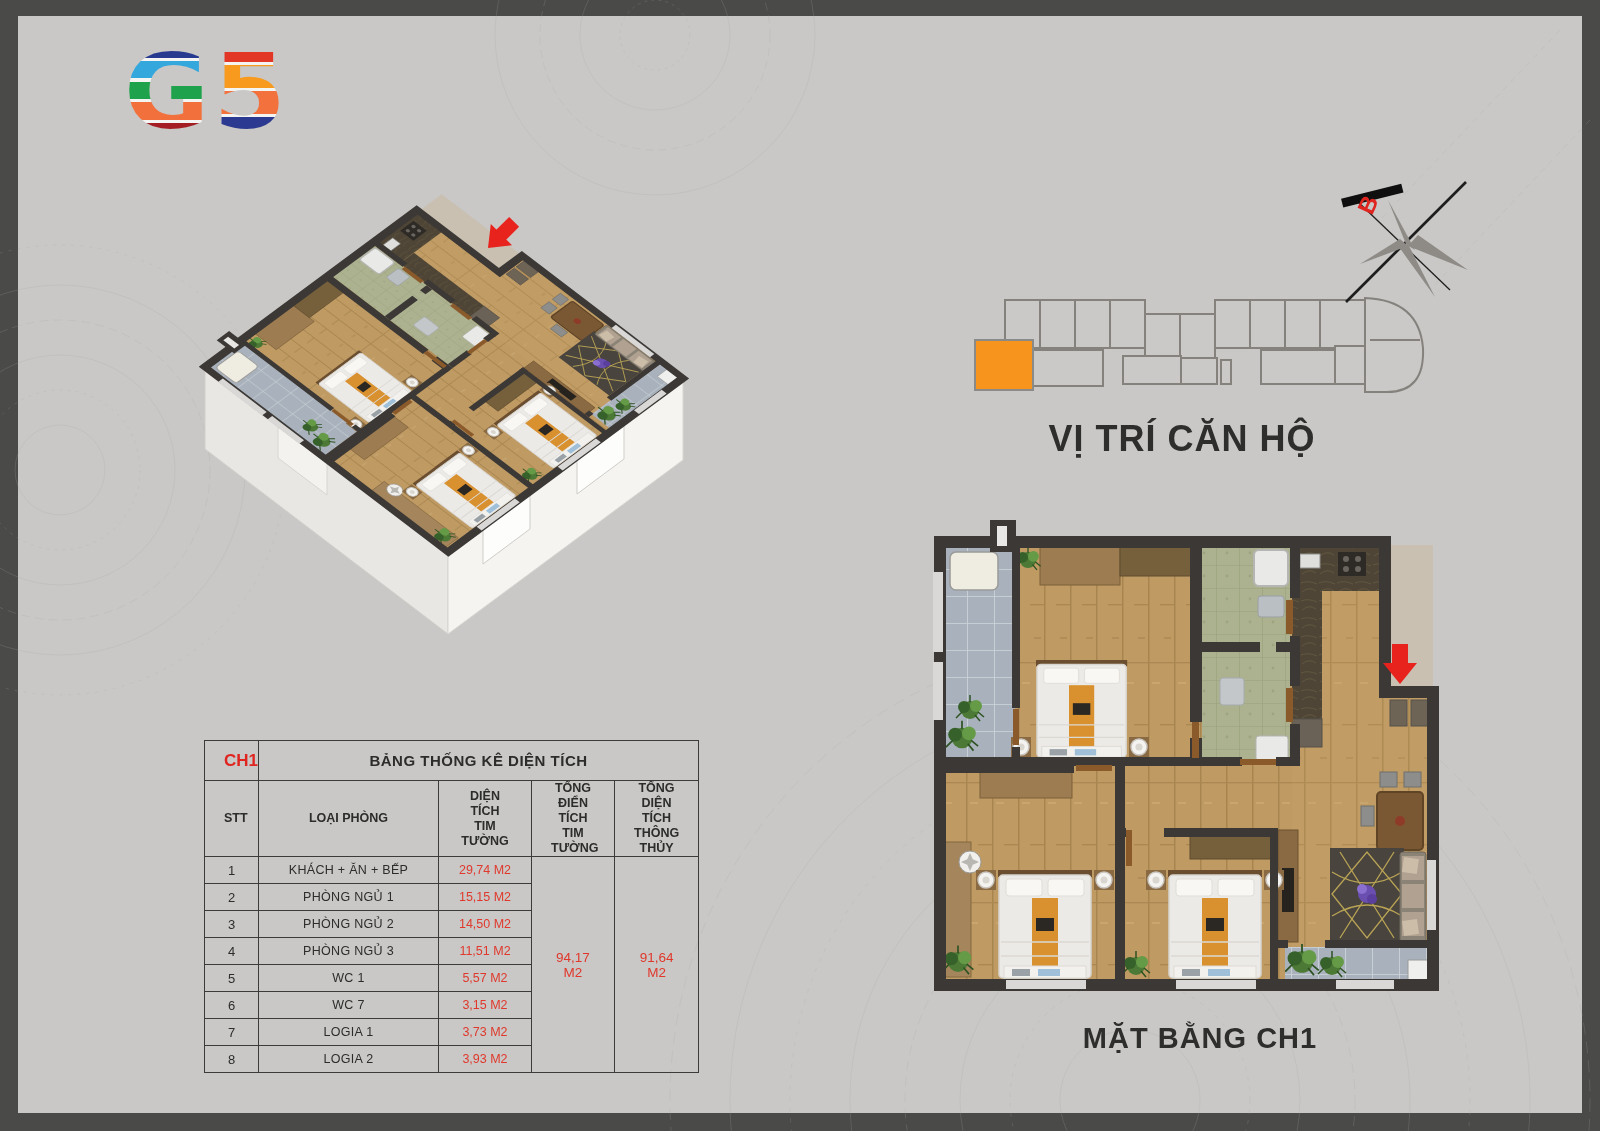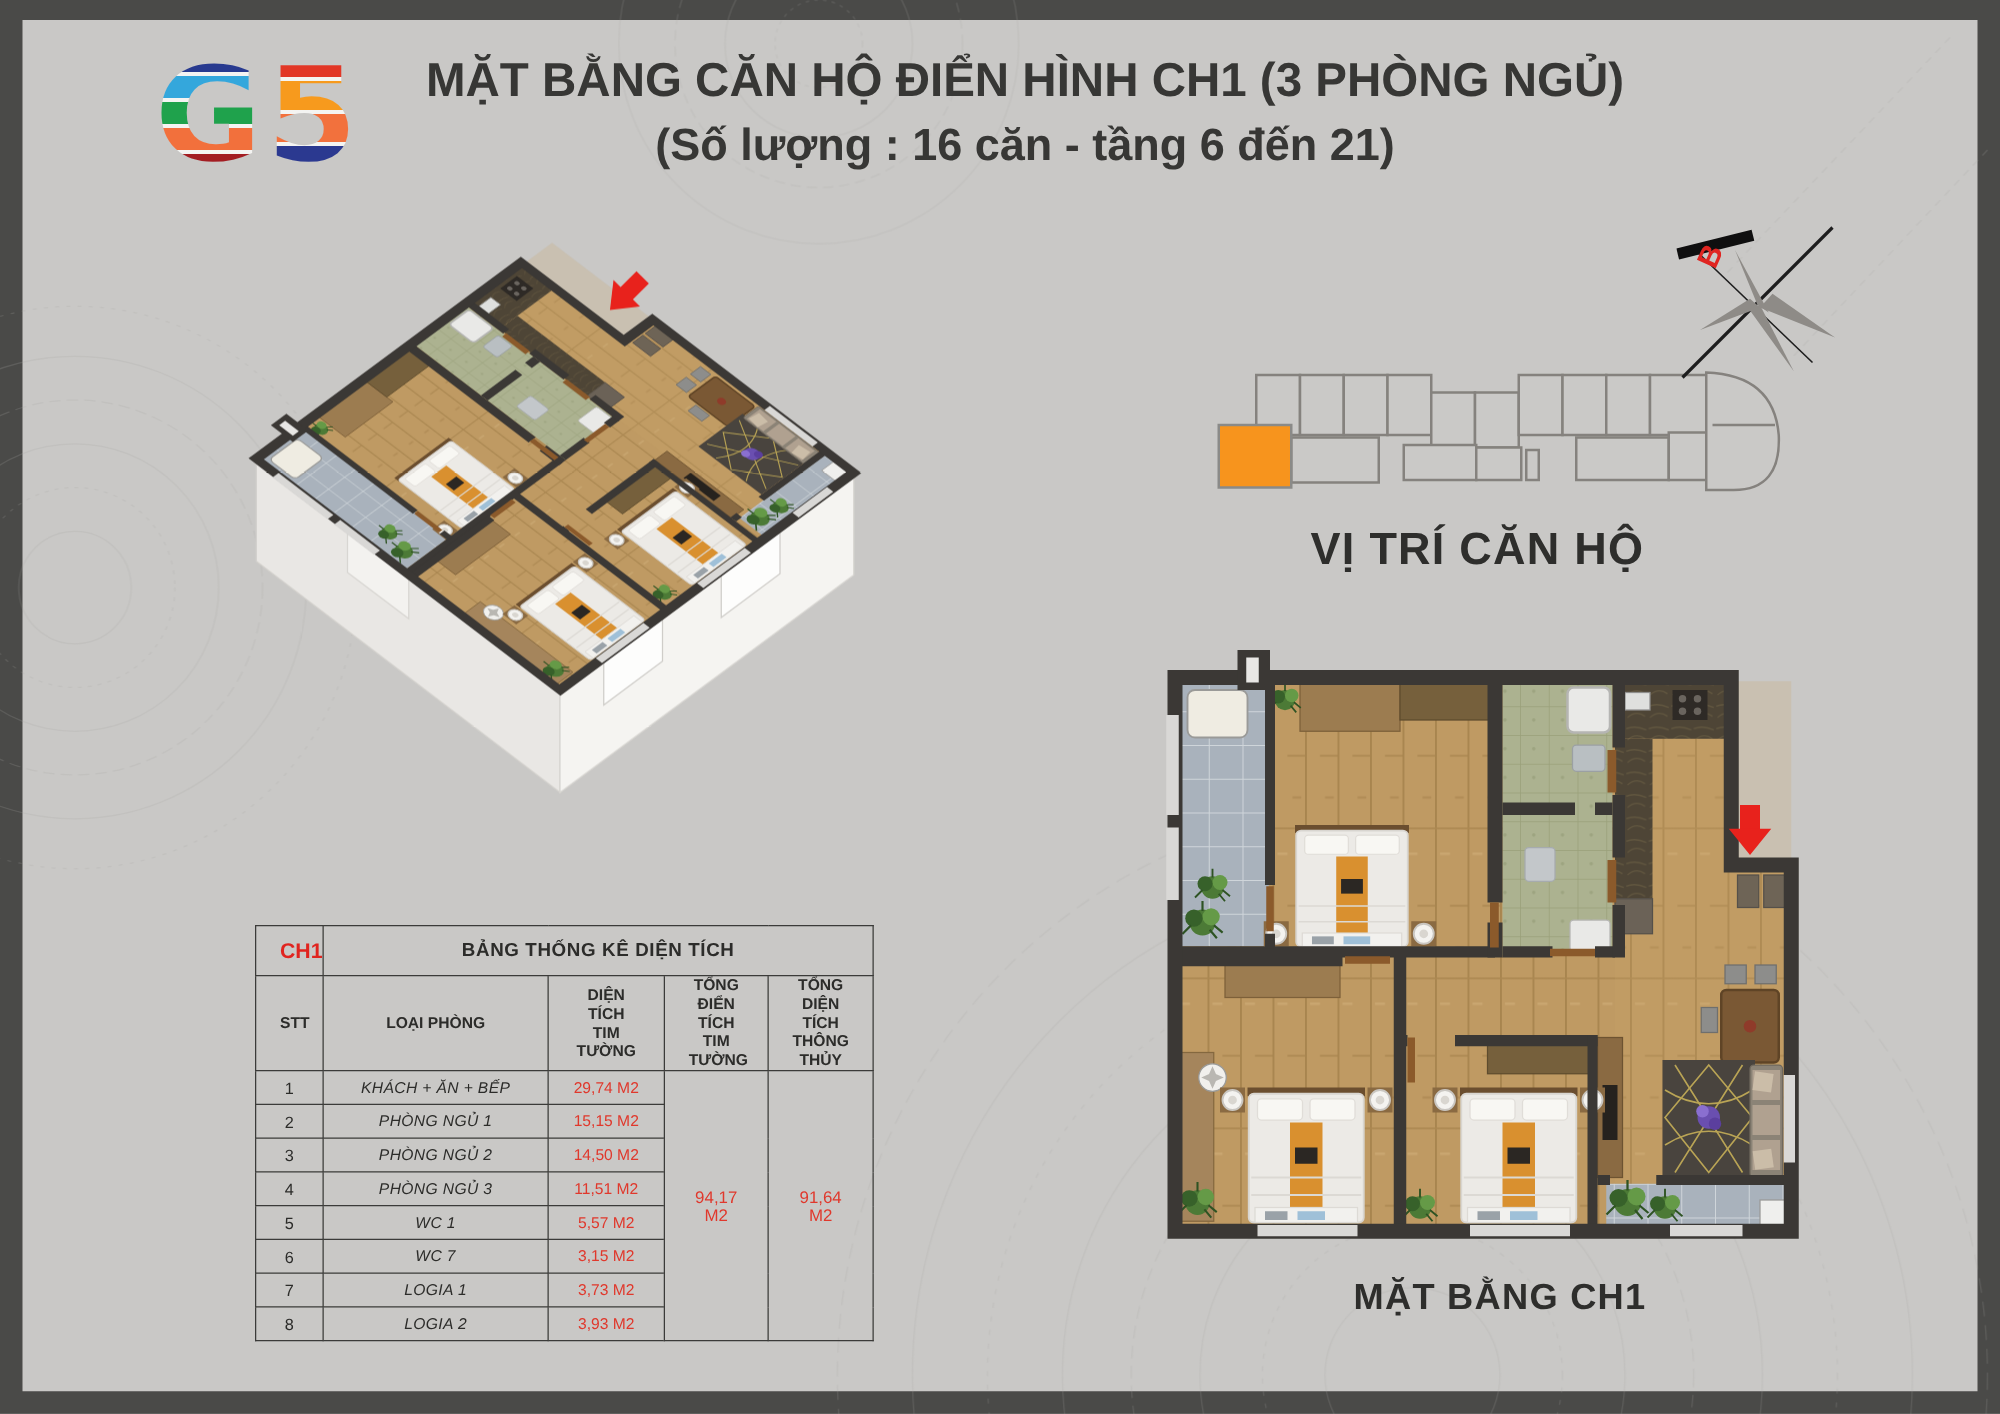--- a/index.html
+++ b/index.html
@@ -33,21 +33,21 @@
     table-layout:fixed;color:#2c2c2a;}
   .area-table td,.area-table th{border:1.7px solid #3b3b39;padding:0 19px;text-align:center;
     vertical-align:middle;overflow:hidden;}
   .area-table tr.hr1{height:40px;}
   .area-table tr.hr2{height:52px;}
   .area-table tr.dr{height:27px;}
   .unitcode{color:#e0241f;font-weight:bold;font-size:17px;}
   .tbltitle{font-weight:bold;font-size:15px;letter-spacing:.5px;}
   .colhead{font-weight:bold;font-size:12.5px;line-height:1.2;}
   .cstt{font-size:13px;}
-  .croom{font-size:12.5px;letter-spacing:.3px;font-style:italic;}
+  .croom{font-size:12.5px;letter-spacing:.3px;}
   .red{color:#e0382c;}
   .carea{font-size:12.5px;border-radius:11px;}
   .ctotal{font-size:13.5px;margin-top:33px;}
 </style>
 </head>
 <body>
 
 <div class="stage">
   <div class="paper"></div>
 
@@ -445,24 +445,20 @@
         <polygon points="-17,-1 17,-1 0,20" fill="#e8221c"></polygon>
       </g>
     </g>
   </svg>
 
   <div class="logo">
     <span class="lg">G</span>
     <span class="l5">5</span>
   </div>
 
-  <div class="titles">
-    <div class="t1">MẶT BẰNG CĂN HỘ ĐIỂN HÌNH CH1 (3 PHÒNG NGỦ)</div>
-    <div class="t2">(Số lượng : 16 căn - tầng 6 đến 21)</div>
-  </div>
 
   <div class="caption cap-vitri">VỊ TRÍ CĂN HỘ</div>
   <div class="caption cap-matbang">MẶT BẰNG CH1</div>
 
   <table class="area-table">
     <colgroup>
       <col style="width:54px">
         <col style="width:180px">
         <col style="width:93px">
       <col style="width:83px">

